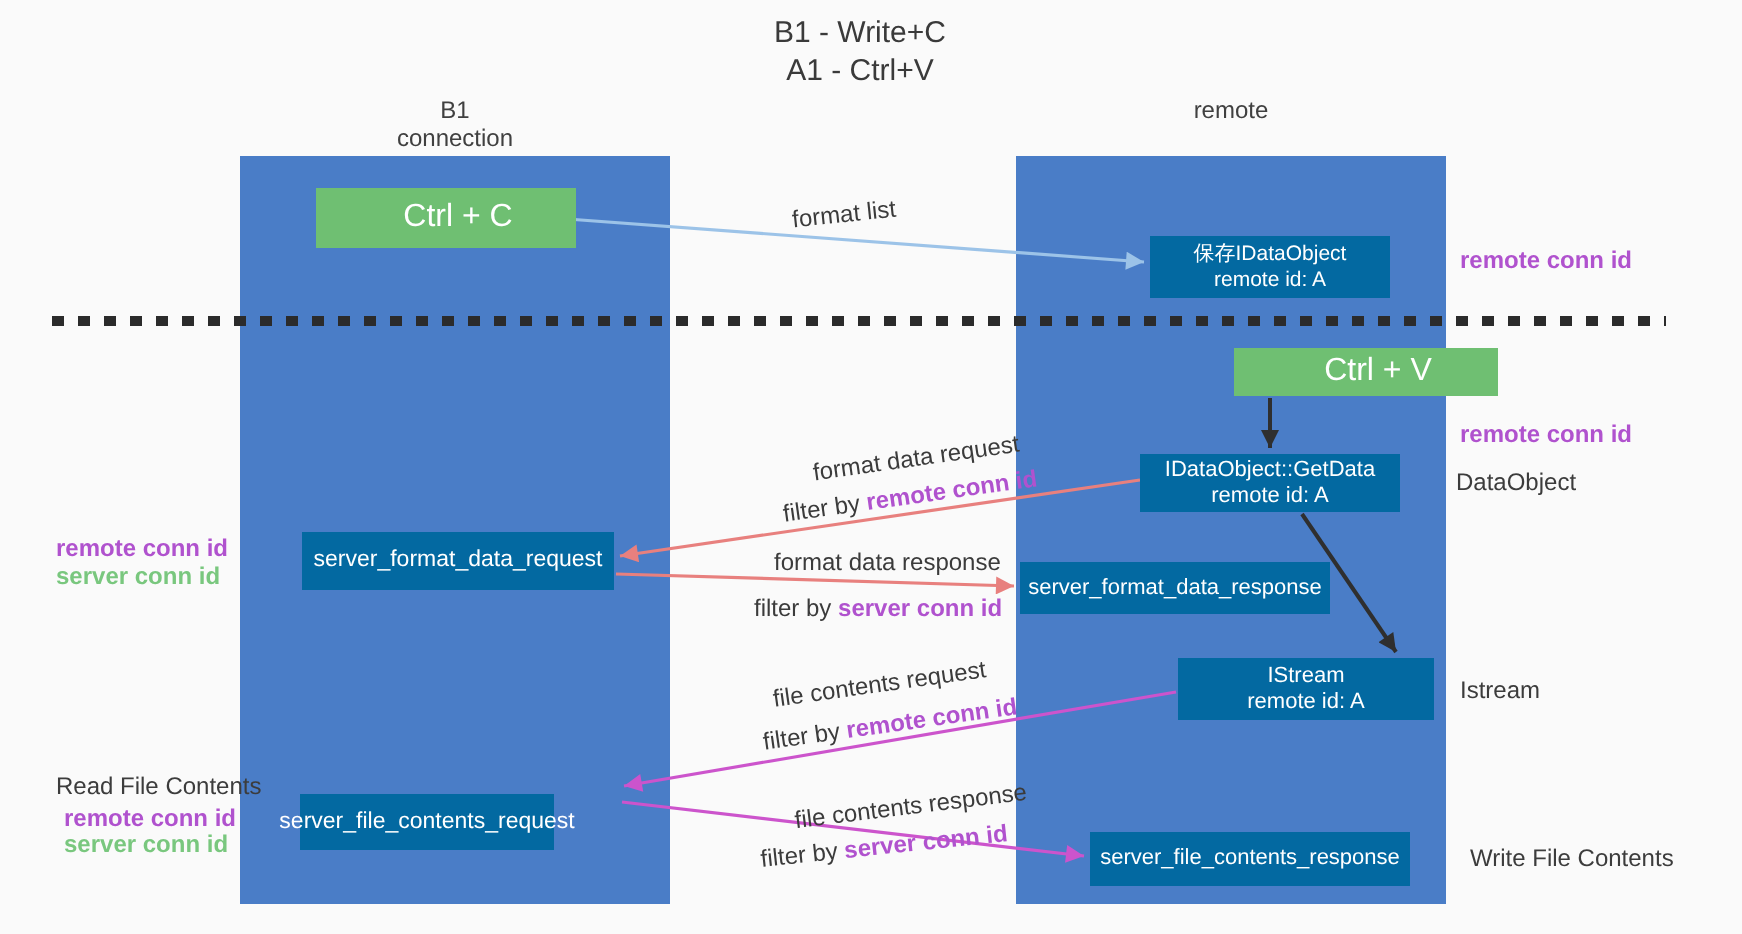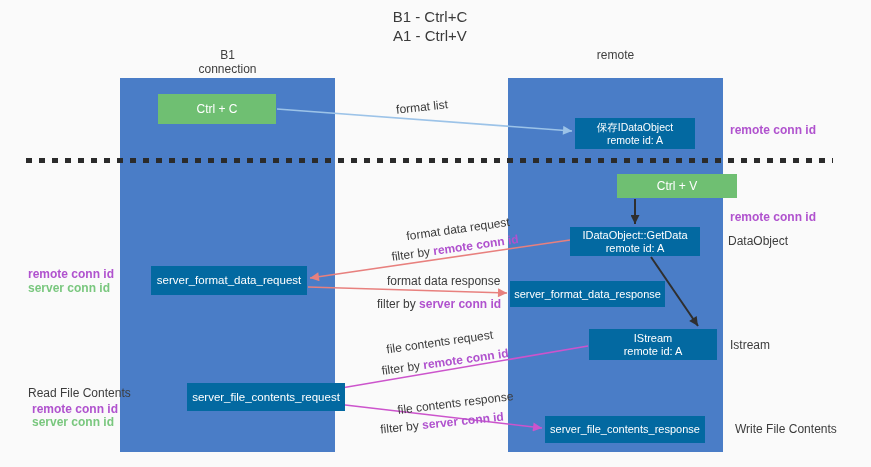--- a/index.html
+++ b/index.html
@@ -13,36 +13,36 @@
   }
   .lane { position:absolute; top:78px; width:215px; height:374px; background:#4a7dc7; }
   .lane-header {
     position:absolute; top:48px; width:215px; text-align:center;
     font-size:12px; line-height:14px; color:#404040;
   }
   .node {
     position:absolute; display:flex; flex-direction:column; align-items:center;
     justify-content:center; color:#ffffff; text-align:center; white-space:nowrap;
   }
-  .node.green  { background:#6fbf72; font-size:12px; }
+  .node.green  { background:#6fbf72; font-size:16px;padding-left:12px; }
   .node.orange { background:#0369a1; font-size:11px; line-height:13px; }
   .side-label { position:absolute; font-size:12px; white-space:nowrap; line-height:13px; }
   .mid-label  { position:absolute; font-size:12px; white-space:nowrap; color:#3b3b3b; }
   .purple  { color:#b052ce; font-weight:bold; }
   .greenlb { color:#79c77e; font-weight:bold; }
   .darklb  { color:#3c3c3c; }
   svg.overlay { position:absolute; left:0; top:0; width:871px; height:467px; pointer-events:none; }
 </style>
 </head>
 <body>
 
 <div class="stage">
 
   <div class="title">
-    <div>B1 - Ctrl+C</div>
+    <div>B1 - Write+C</div>
     <div>A1 - Ctrl+V</div>
   </div>
 
   <div class="lane-header" style="left:120px;">
     <div>B1</div>
     <div>connection</div>
   </div>
   <div class="lane-header" style="left:508px;">
     <div>remote</div>
   </div>
@@ -101,21 +101,21 @@
 
   <div class="node orange" style="left:510px;top:281px;width:155px;height:26px;">
     <span>server_format_data_response</span>
   </div>
 
   <div class="node orange" style="left:589px;top:329px;width:128px;height:31px;">
     <span>IStream</span>
     <span>remote id: A</span>
   </div>
 
-  <div class="node orange" style="left:150px;top:383px;width:158px;height:28px;font-size:11.5px;margin-left:37px;">
+  <div class="node orange" style="left:150px;top:397px;width:127px;height:28px;font-size:11.5px;">
     <span>server_file_contents_request</span>
   </div>
 
   <div class="node orange" style="left:545px;top:416px;width:160px;height:27px;">
     <span>server_file_contents_response</span>
   </div>
 
   <div class="mid-label" style="left:396px;top:100px;transform:rotate(-6deg);">format list</div>
 
   <div class="mid-label" style="left:406px;top:222px;transform:rotate(-8deg);">format data request</div>

